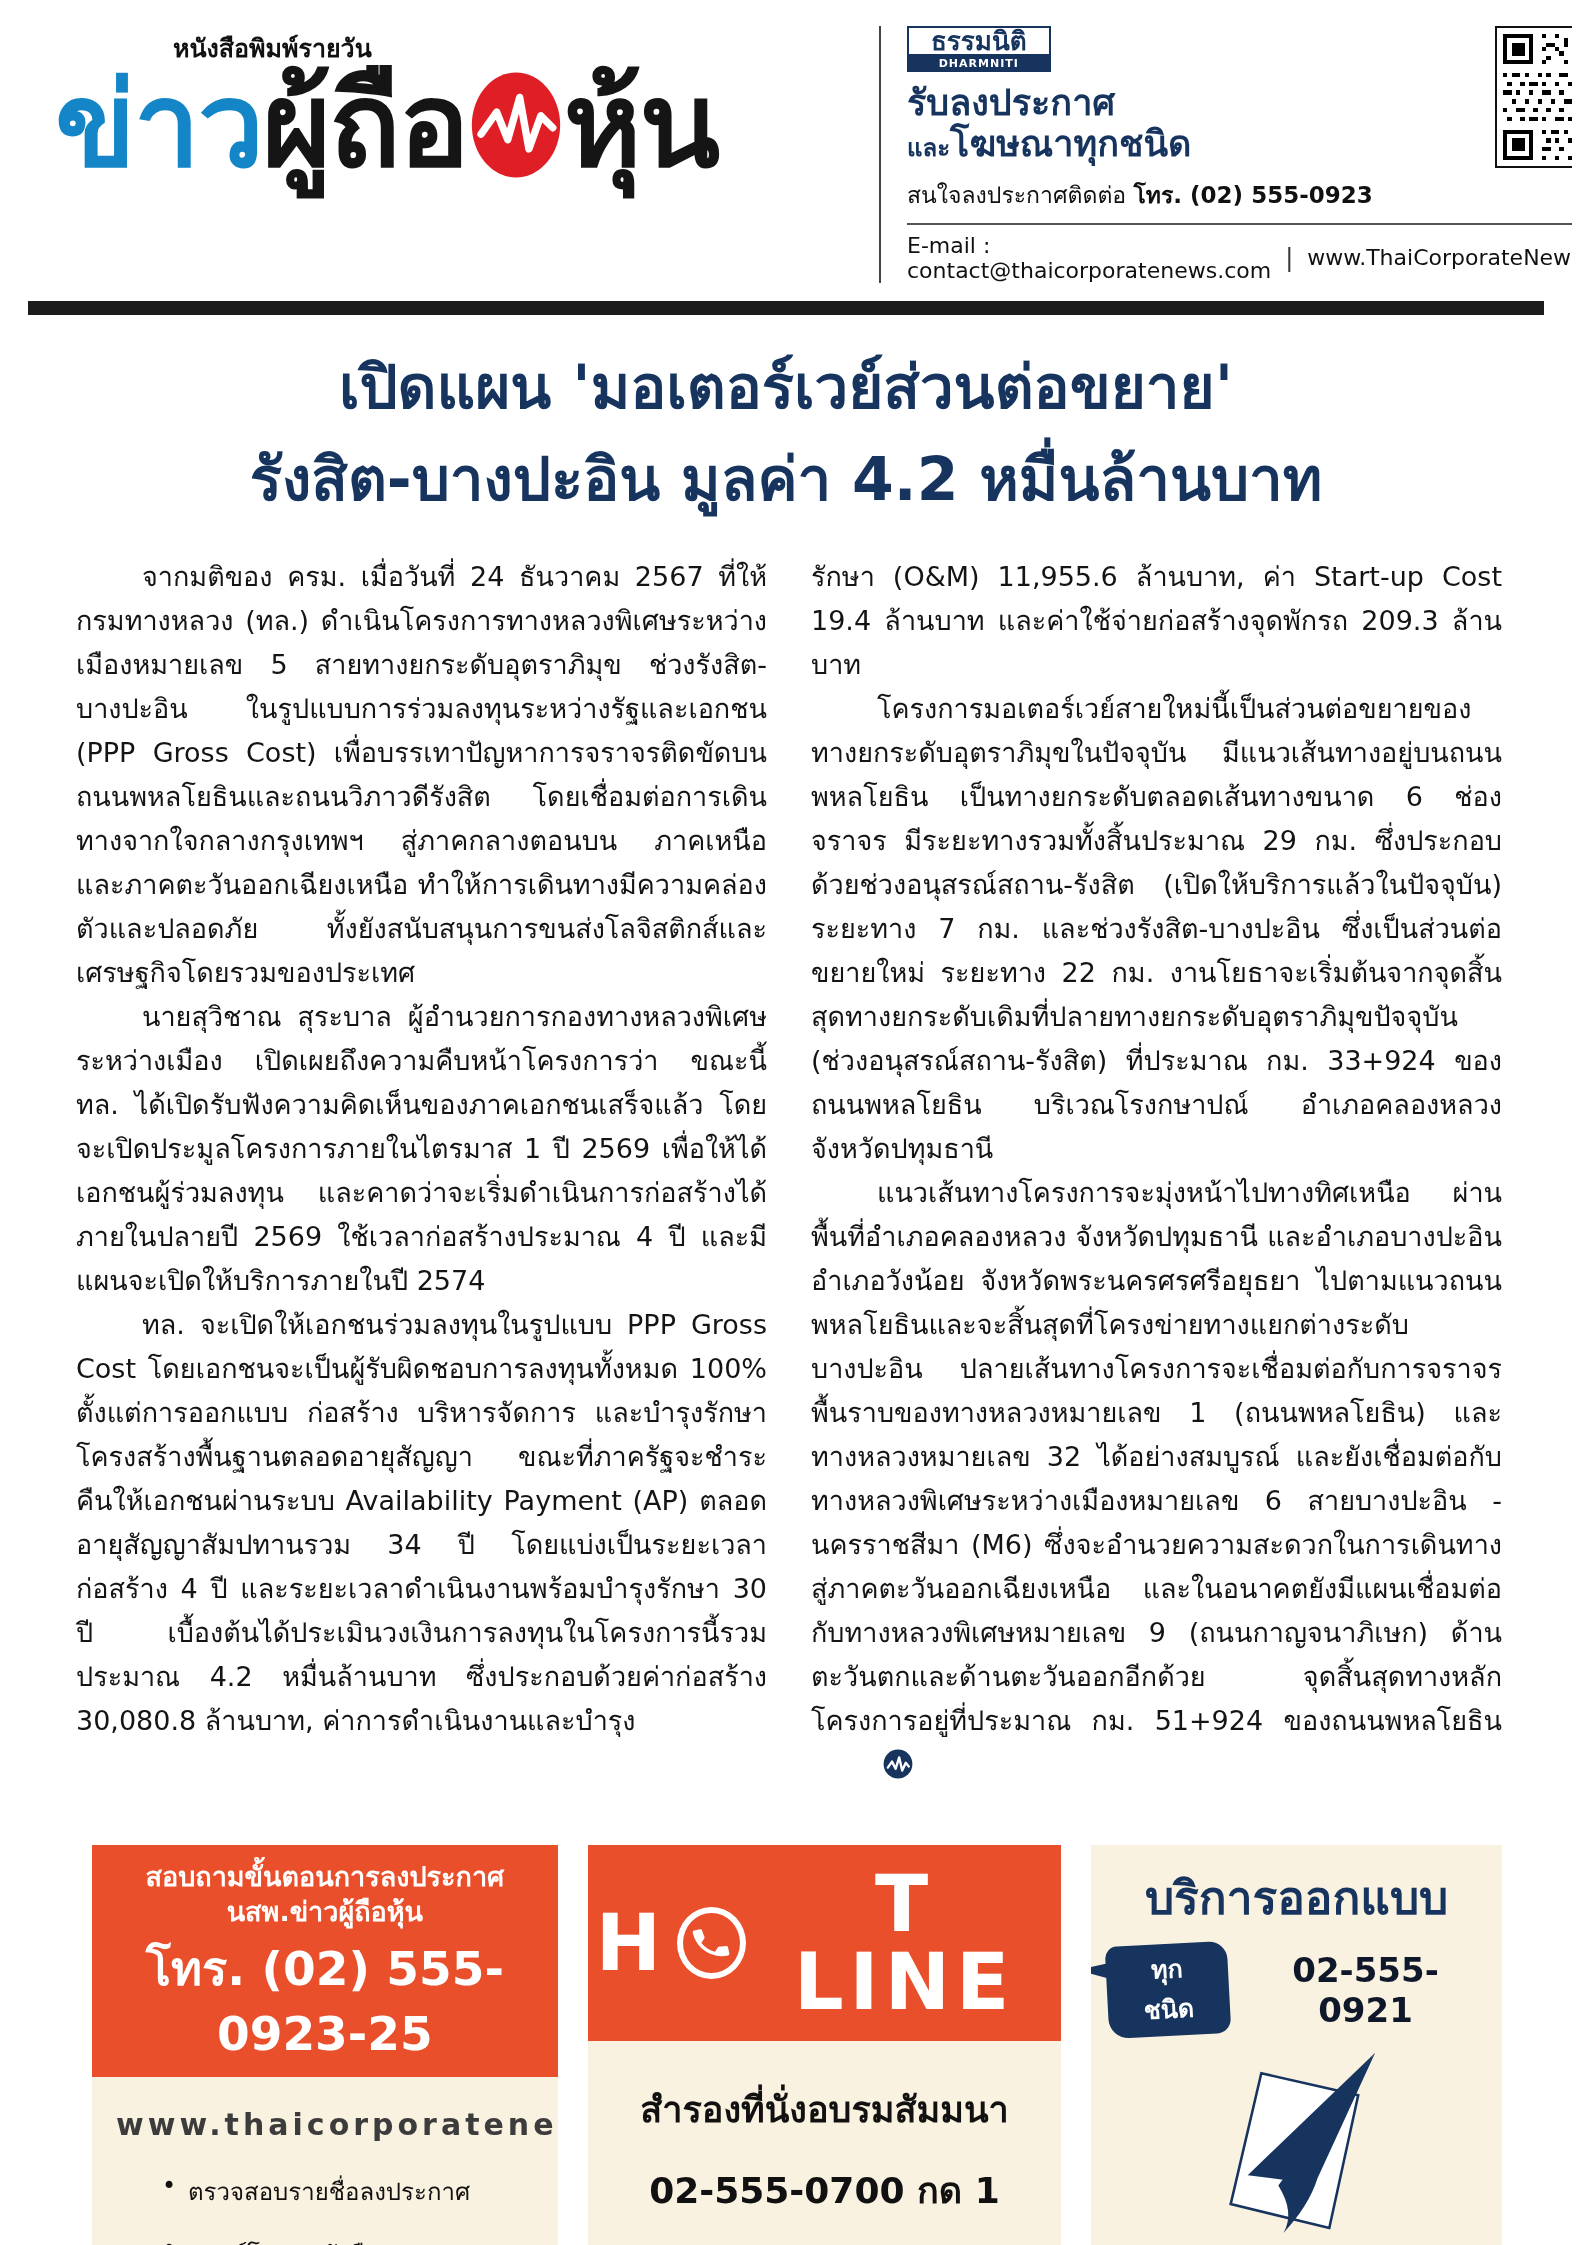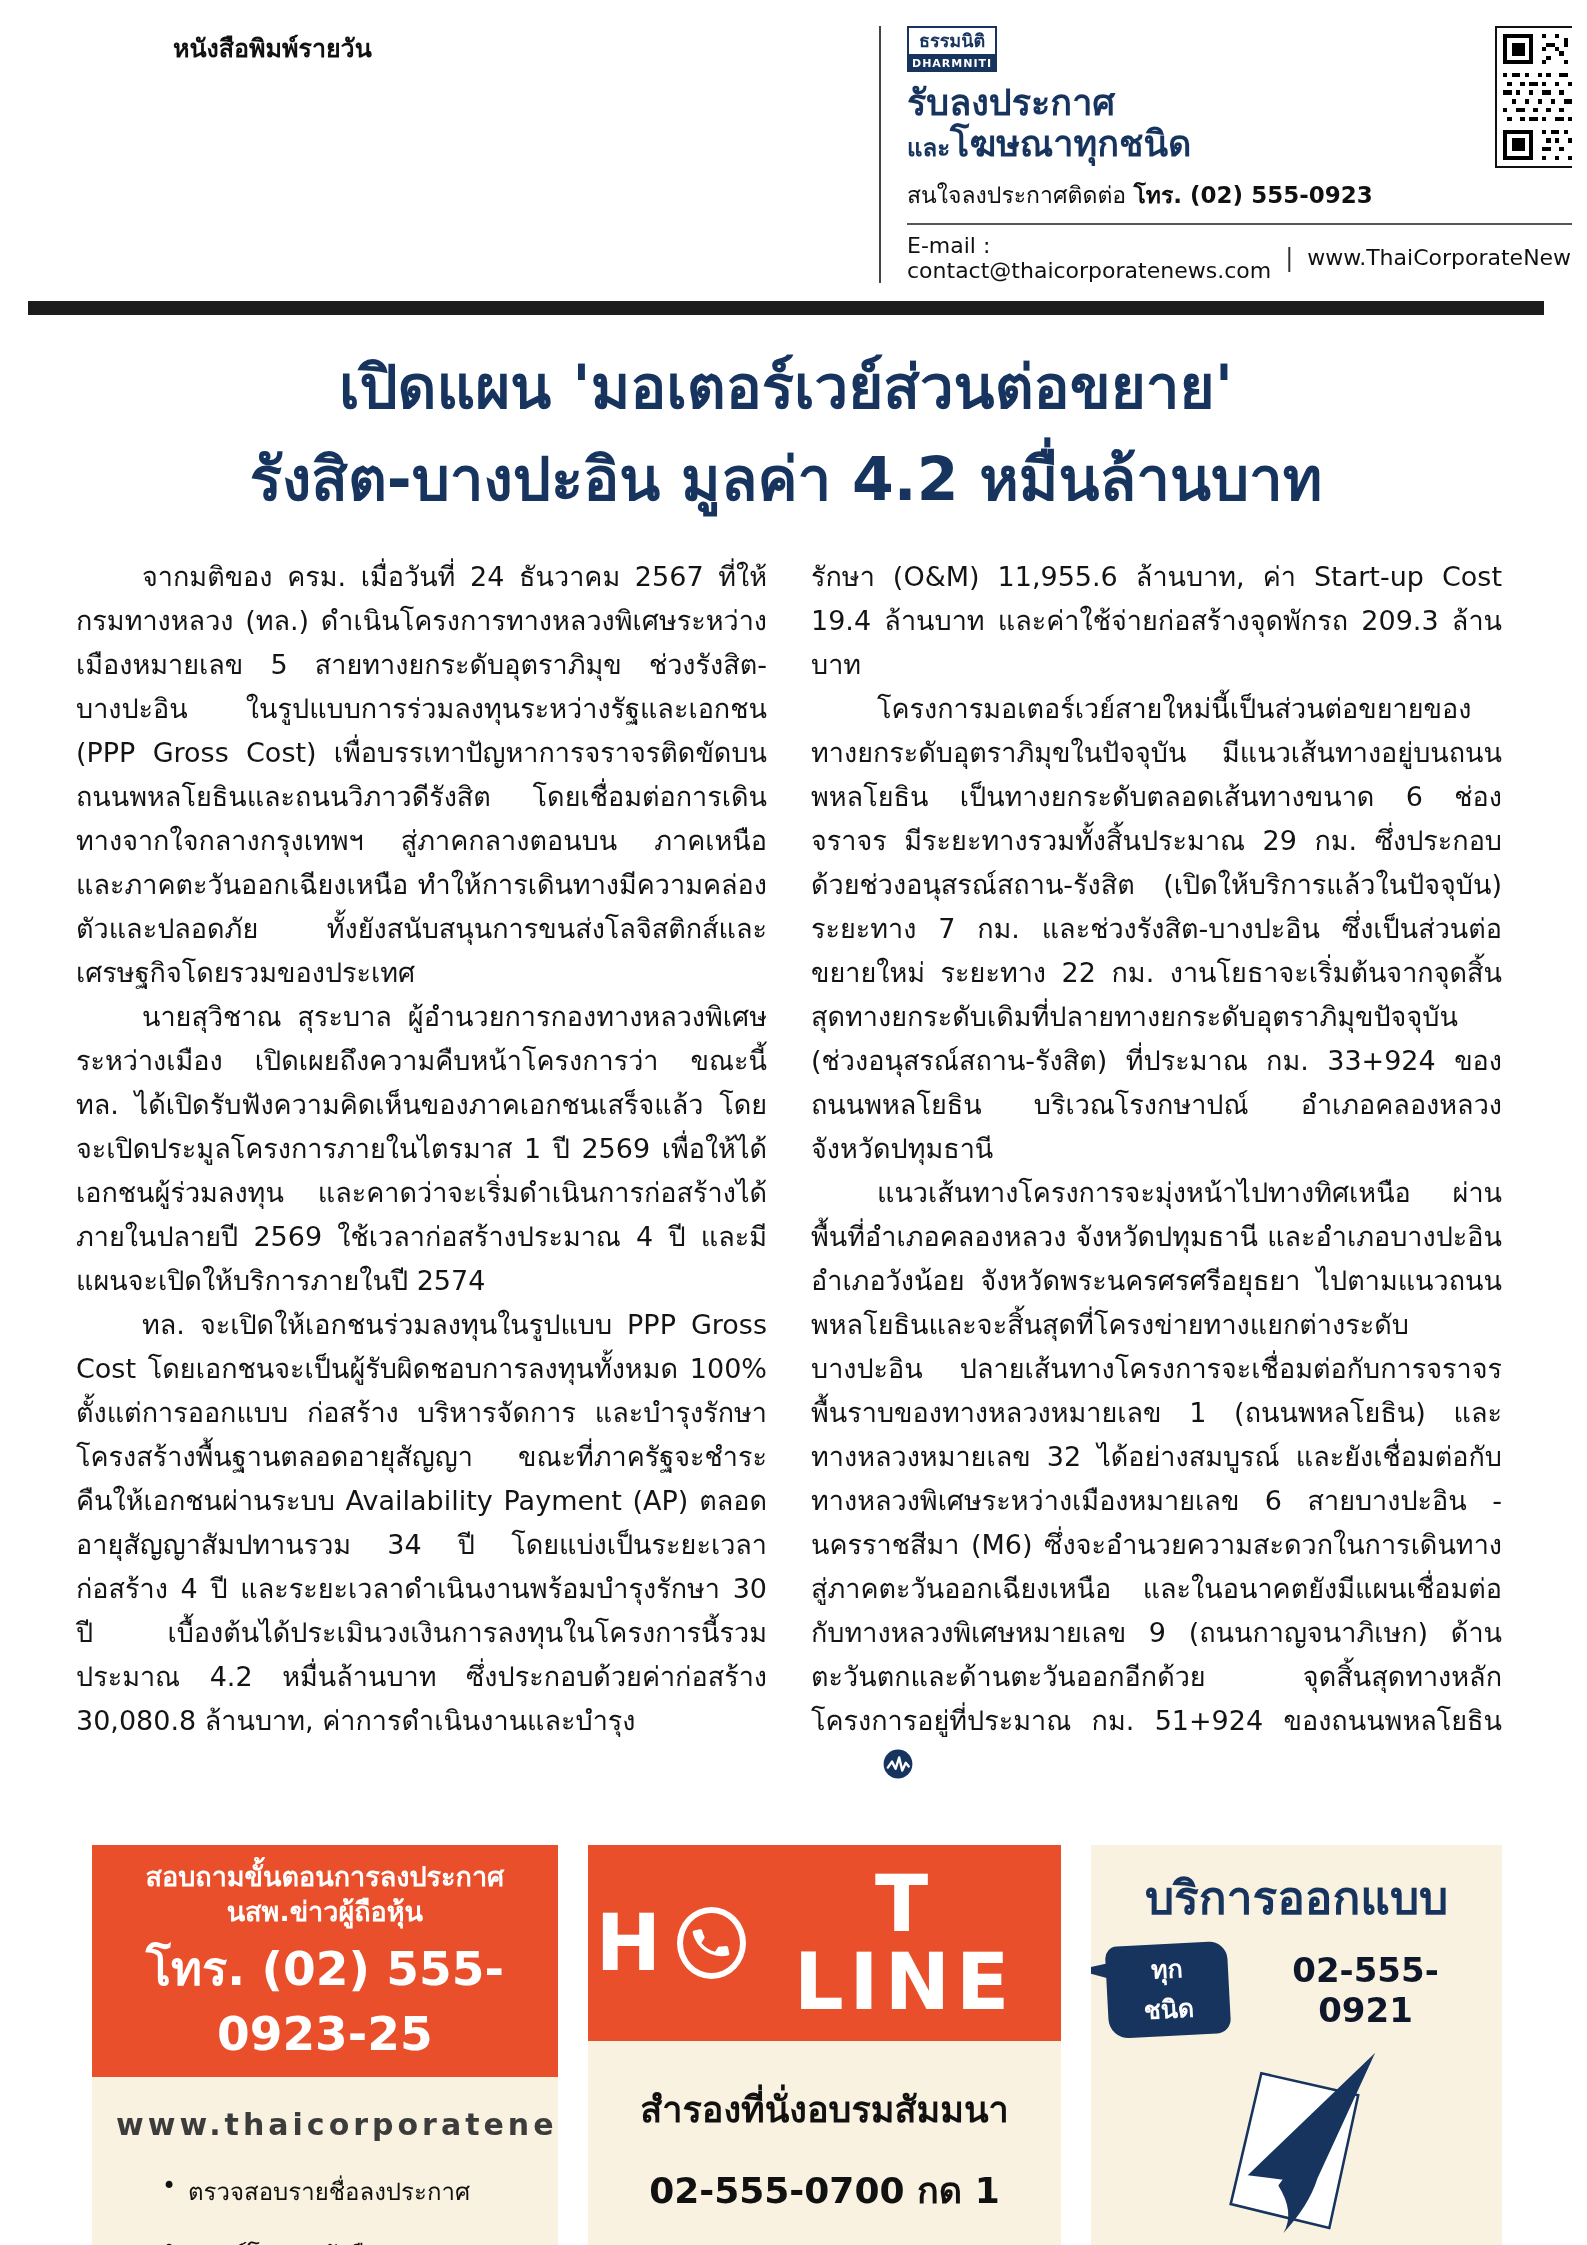--- a/index.html
+++ b/index.html
@@ -11,21 +11,21 @@
   .masthead { width:800px; position:relative; padding-top:10px; flex:none; }
   .tagline { position:absolute; left:118px; top:2px; font-size:25px; font-weight:700; color:#111; }
   .masthead-title { display:flex; align-items:center; margin-top:30px; line-height:1; white-space:nowrap; }
   .mt-blue  { color:#1486c8; font-size:118px; font-weight:800; letter-spacing:-2px; }
   .mt-black { color:#151515; font-size:118px; font-weight:800; letter-spacing:-2px; }
   .pulse-circle { display:inline-block; width:92px; height:112px; margin:0 2px; }
   .header-right { flex:1; border-left:2px solid #444; margin-left:24px; padding-left:26px; display:flex; flex-direction:column; }
   .hr-top { display:flex; flex:1; }
   .hr-text { flex:1; }
   .dn-badge { width:fit-content; }
-  .dn-th { border:2px solid #16345e; color:#16345e; background:#fff; font-weight:700; font-size:18px; padding:0 10px; line-height:26px; }
+  .dn-th { border:2px solid #16345e; color:#16345e; background:#fff; font-weight:700; font-size:26px; padding:0 22px; line-height:26px; }
   .dn-en { background:#16345e; color:#fff; font-weight:700; font-size:11px; text-align:center; letter-spacing:1px; line-height:16px; }
   .svc1 { color:#16345e; font-weight:800; font-size:36px; margin-top:10px; line-height:1.15; }
   .svc2 { color:#16345e; font-weight:800; font-size:36px; line-height:1.15; }
   .svc2 .prefix { font-size:24px; font-weight:700; }
   .contact { font-size:23px; margin-top:12px; color:#111; }
   .contact b { font-weight:800; }
   .qr-box { width:142px; height:142px; border:2px solid #111; background:#fff; padding:6px; box-sizing:border-box; flex:none; margin-left:14px; }
   .emailrow { border-top:2px solid #555; margin-top:10px; padding-top:8px; font-size:22px; display:flex; align-items:center; gap:14px; color:#111; }
   .emailrow .sep { color:#333; font-size:24px; }
 
@@ -80,20 +80,31 @@
   .footer { margin:28px 70px 0; border-top:1px solid #999; padding-top:14px; text-align:center; font-size:19.5px; line-height:31px; color:#111; }
 </style>
 </head>
 <body>
 
 <div class="page">
 
   <div class="header">
     <div class="masthead">
       <div class="tagline">หนังสือพิมพ์รายวัน</div>
+      <div class="masthead-title">
+        <span class="mt-blue">ข่าว</span>
+        <span class="mt-black">ผู้ถือ</span>
+        <span class="pulse-circle">
+          <svg viewBox="0 0 100 120" width="92" height="112">
+            <ellipse cx="50" cy="60" rx="48" ry="57" fill="#e01e25"></ellipse>
+            <polyline points="12,70 29,46 41,76 54,30 64,86 77,50 90,63" fill="none" stroke="#ffffff" stroke-width="8" stroke-linecap="round" stroke-linejoin="round"></polyline>
+          </svg>
+        </span>
+        <span class="mt-black">หุ้น</span>
+      </div>
     </div>
 
     <div class="header-right">
       <div class="hr-top">
         <div class="hr-text">
           <div class="dn-badge">
             <div class="dn-th">ธรรมนิติ</div>
             <div class="dn-en">DHARMNITI</div>
           </div>
           <div class="svc1">รับลงประกาศ</div>

